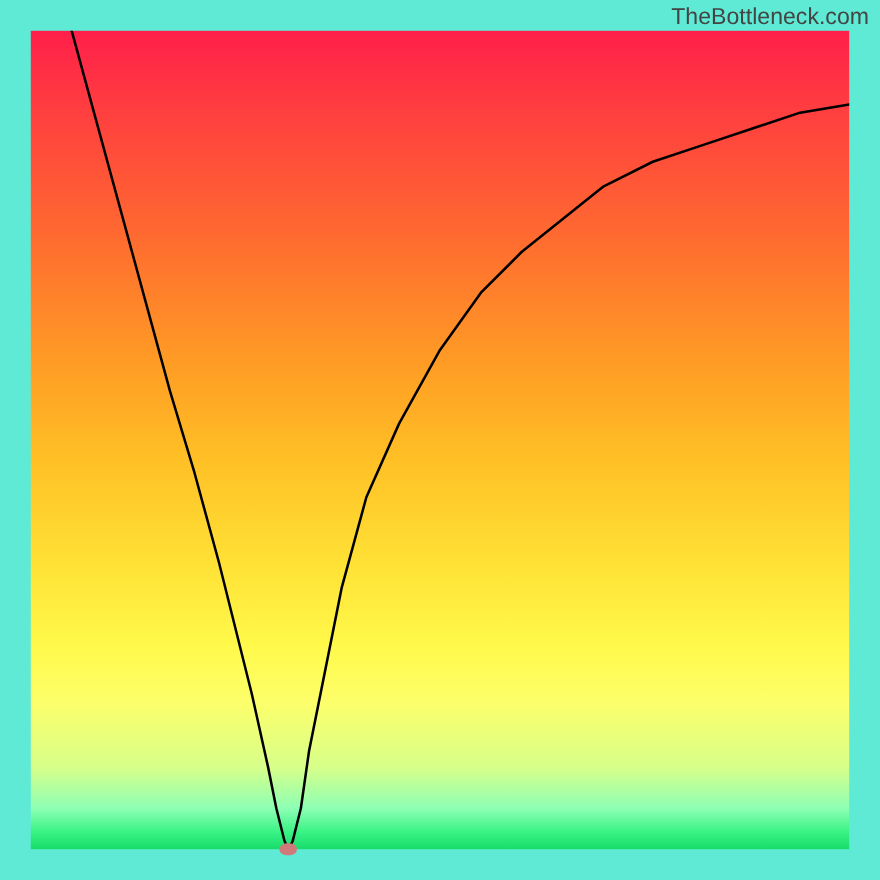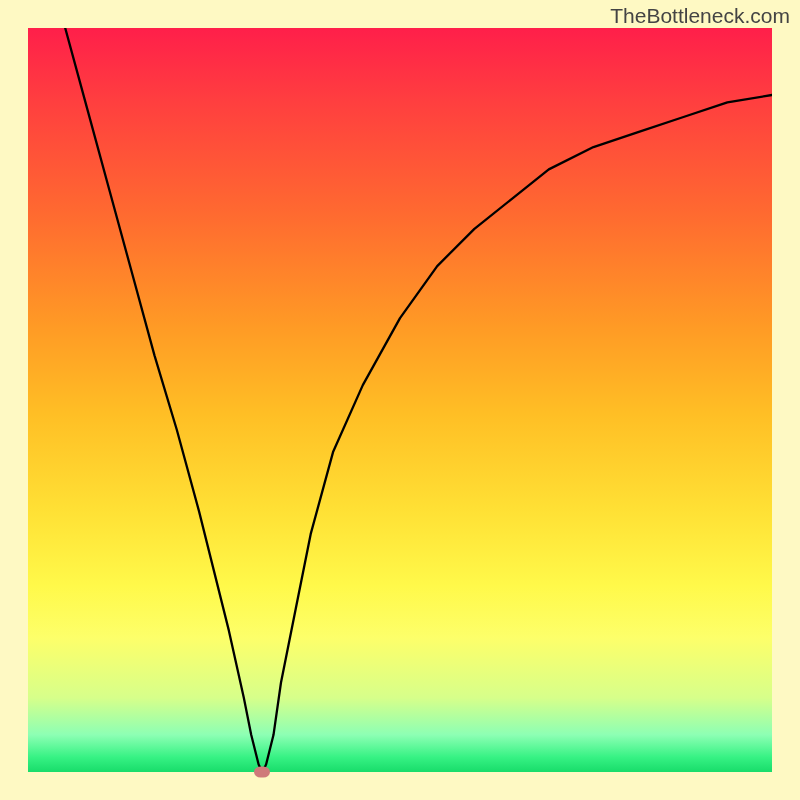--- a/index.html
+++ b/index.html
@@ -8,21 +8,21 @@
     width: 800px;
     height: 800px;
     background: #ffffff;
     overflow: hidden;
     font-family: Arial, Helvetica, sans-serif;
   }
   .container {
     position: relative;
     width: 800px;
     height: 800px;
-    background: #fef9c3;
+    background: #5eead4;
   }
   .plot {
     position: absolute;
     left: 28px;
     top: 28px;
     width: 744px;
     height: 744px;
     background: linear-gradient(to bottom,
       #ff1f4a 0%,
       #ff3f3f 10%,

